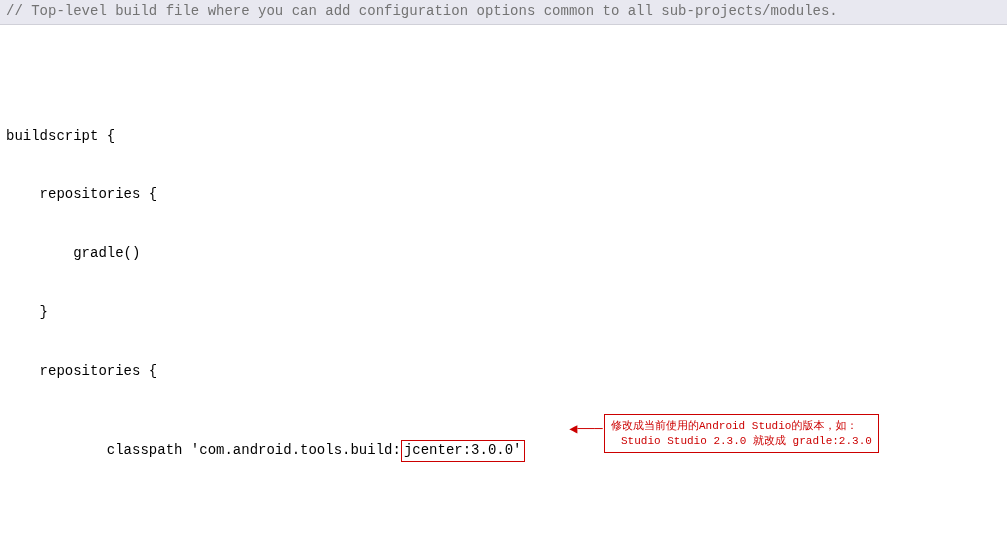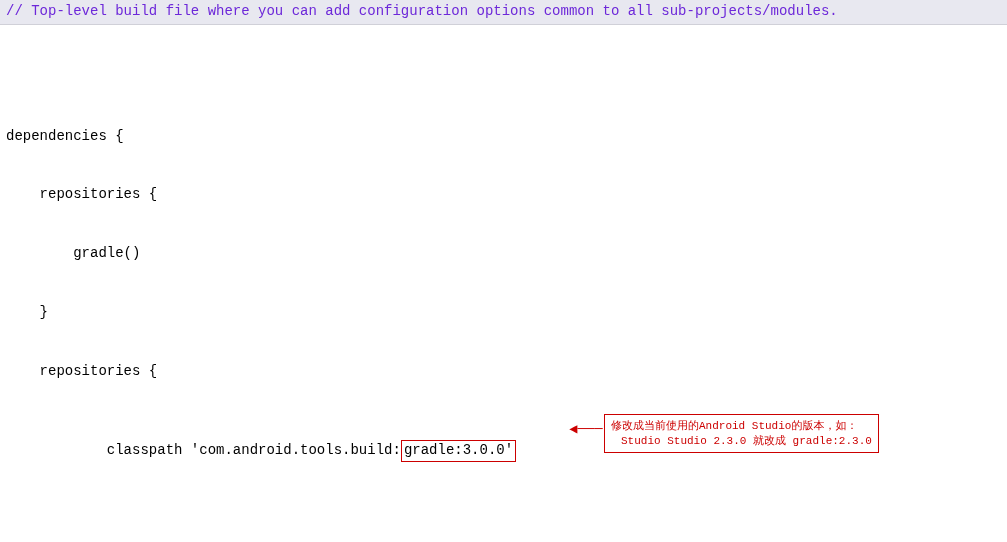--- a/index.html
+++ b/index.html
@@ -14,21 +14,21 @@
       background: #ffffff;
       color: #000000;
       padding: 0;
       width: 1007px;
       height: 542px;
       overflow: hidden;
       position: relative;
     }
     .comment-header {
       background: #e8e8f0;
-      color: #6d28d9;
+      color: #737373;
       padding: 2px 6px;
       white-space: pre;
       border-bottom: 1px solid #d0d0d8;
     }
     .code-area {
       padding: 4px 6px;
       white-space: pre;
       position: relative;
     }
     .line {
@@ -65,27 +65,27 @@
       padding-left: 10px;
     }
   </style>
 </head>
 <body>
 
 <div class="comment-header">// Top-level build file where you can add configuration options common to all sub-projects/modules.</div>
 
 <div class="code-area">
   <div class="line"> </div>
-  <div class="line">dependencies {</div>
+  <div class="line">buildscript {</div>
   <div class="line">    repositories {</div>
   <div class="line">        gradle()</div>
   <div class="line">    }</div>
   <div class="line">    repositories {</div>
   <div class="line" style="position:relative;">
-    <span>        classpath 'com.android.tools.build:</span><span class="highlight-box">gradle:3.0.0'</span>
+    <span>        classpath 'com.android.tools.build:</span><span class="highlight-box">jcenter:3.0.0'</span>
     <span class="annotation-arrow">◀───</span>
     <div class="annotation-box">
       <div>修改成当前使用的Android Studio的版本，如：</div>
       <div class="annotation-line2">Studio Studio 2.3.0  就改成  gradle:2.3.0</div>
     </div>
   </div>
   
   
   
   

